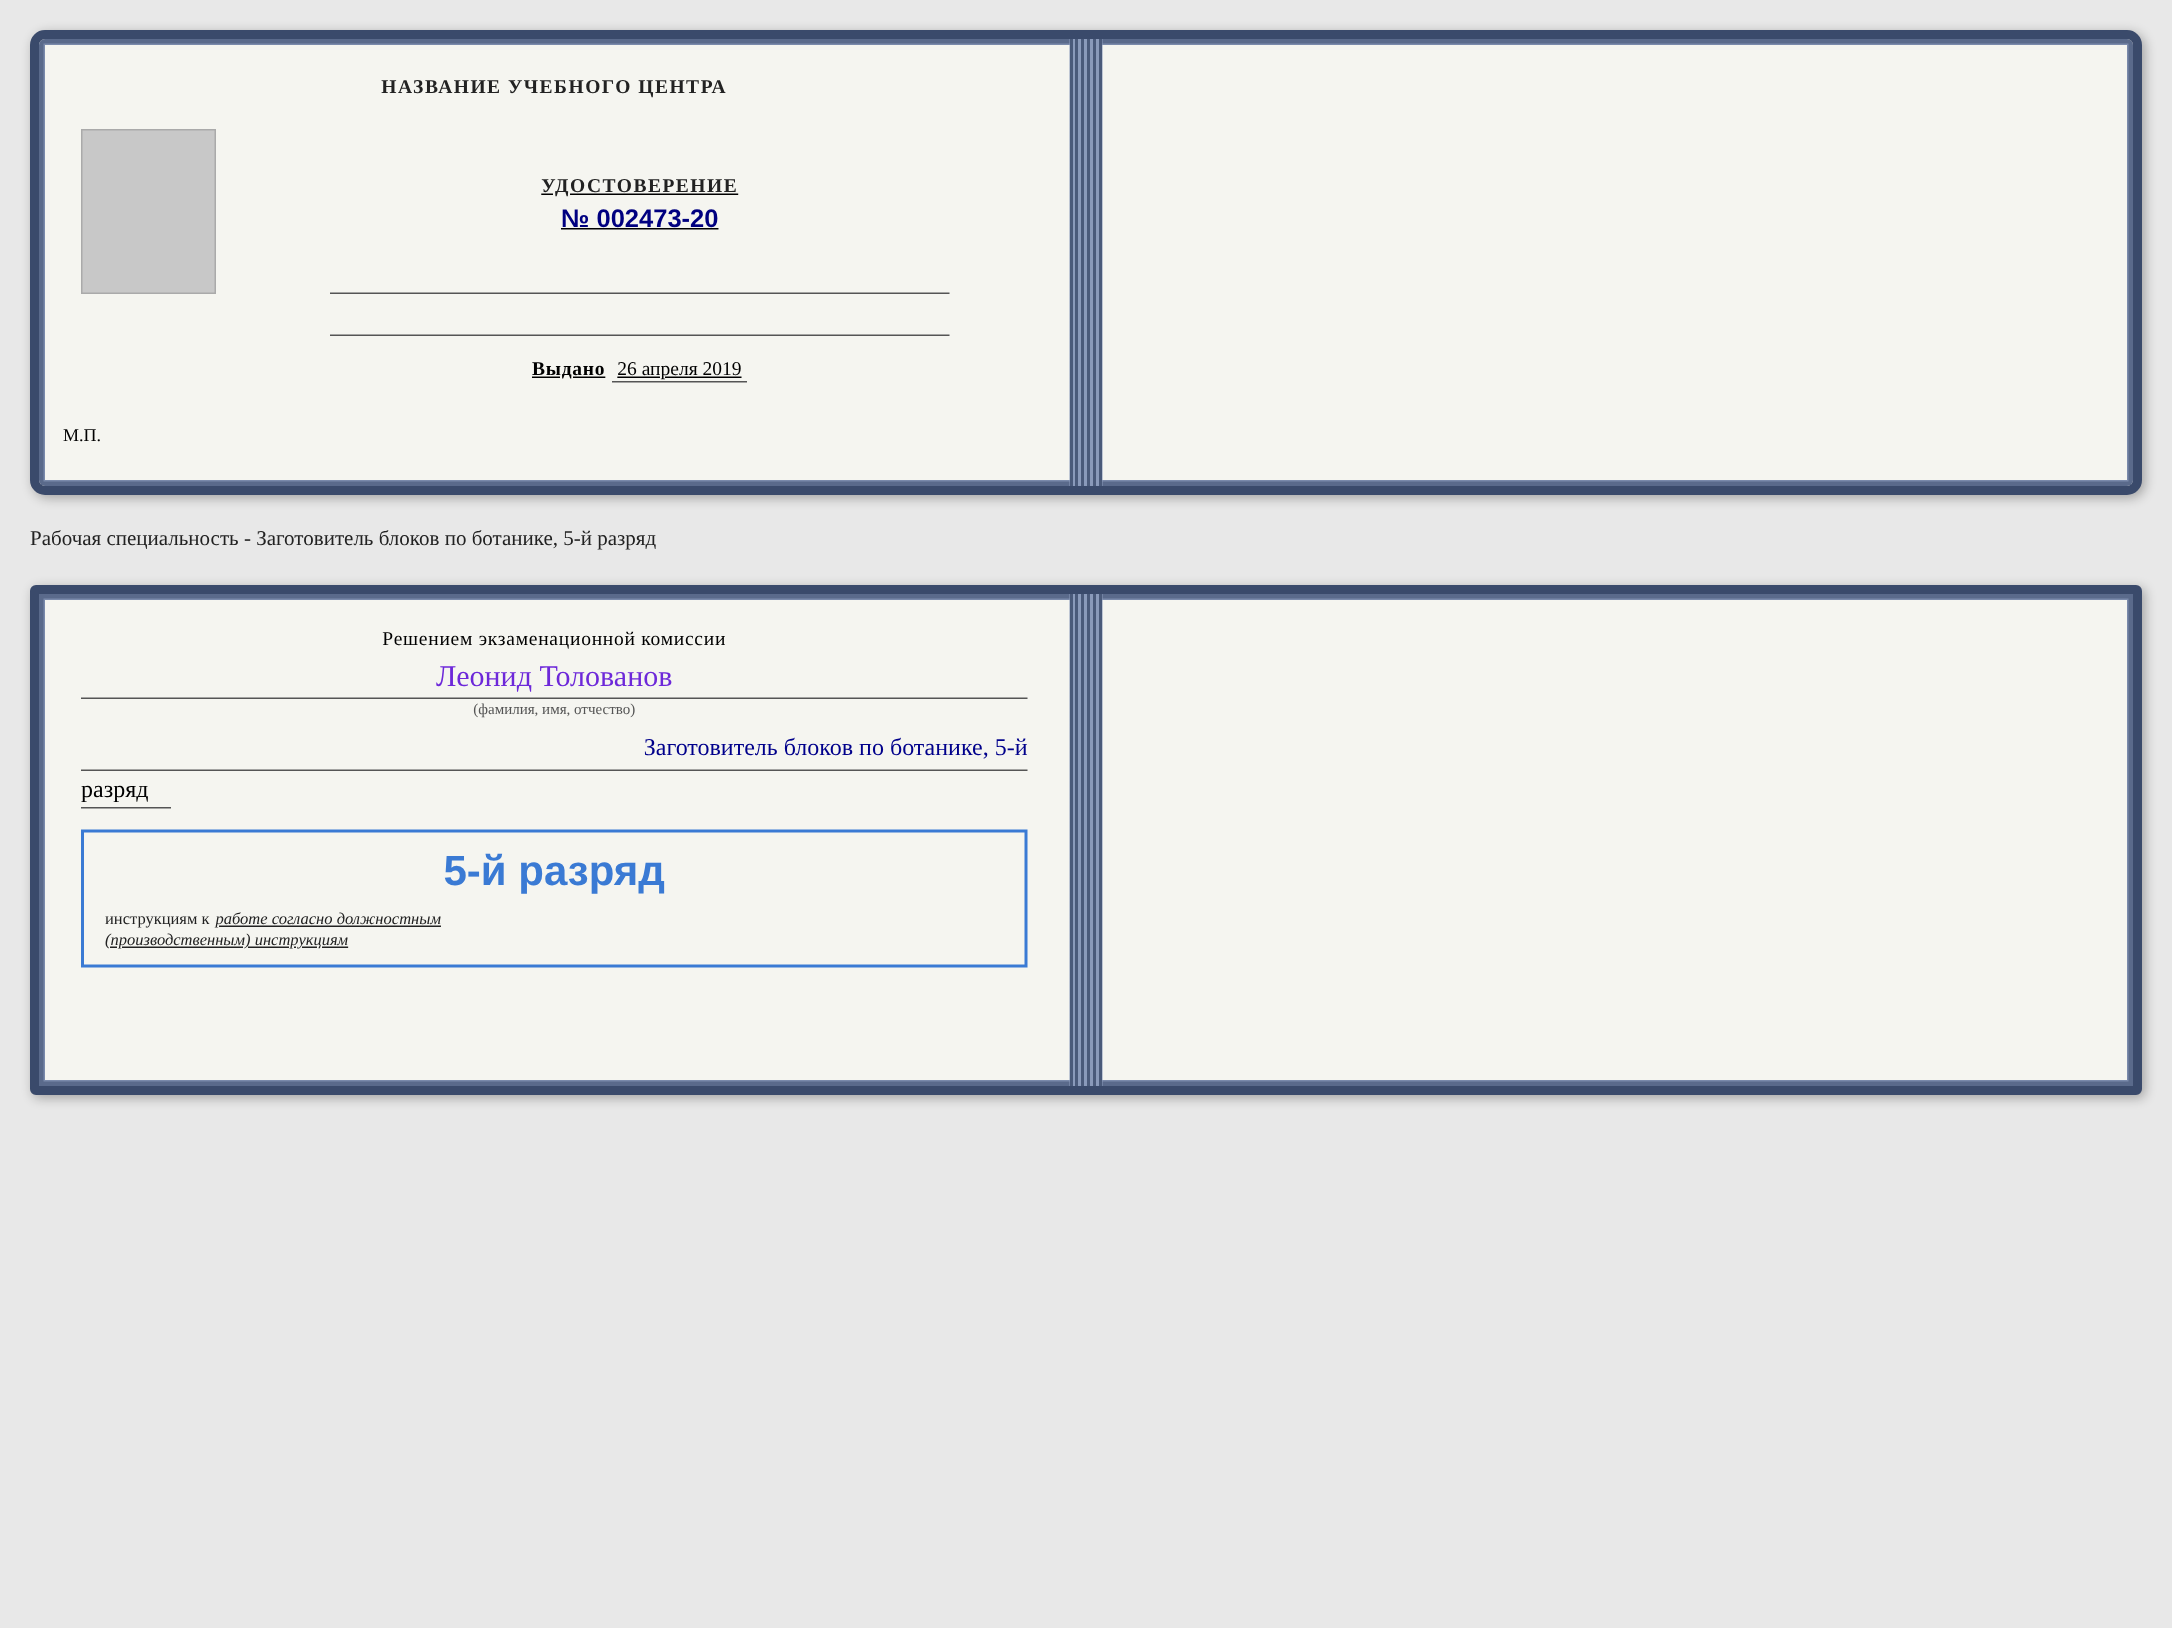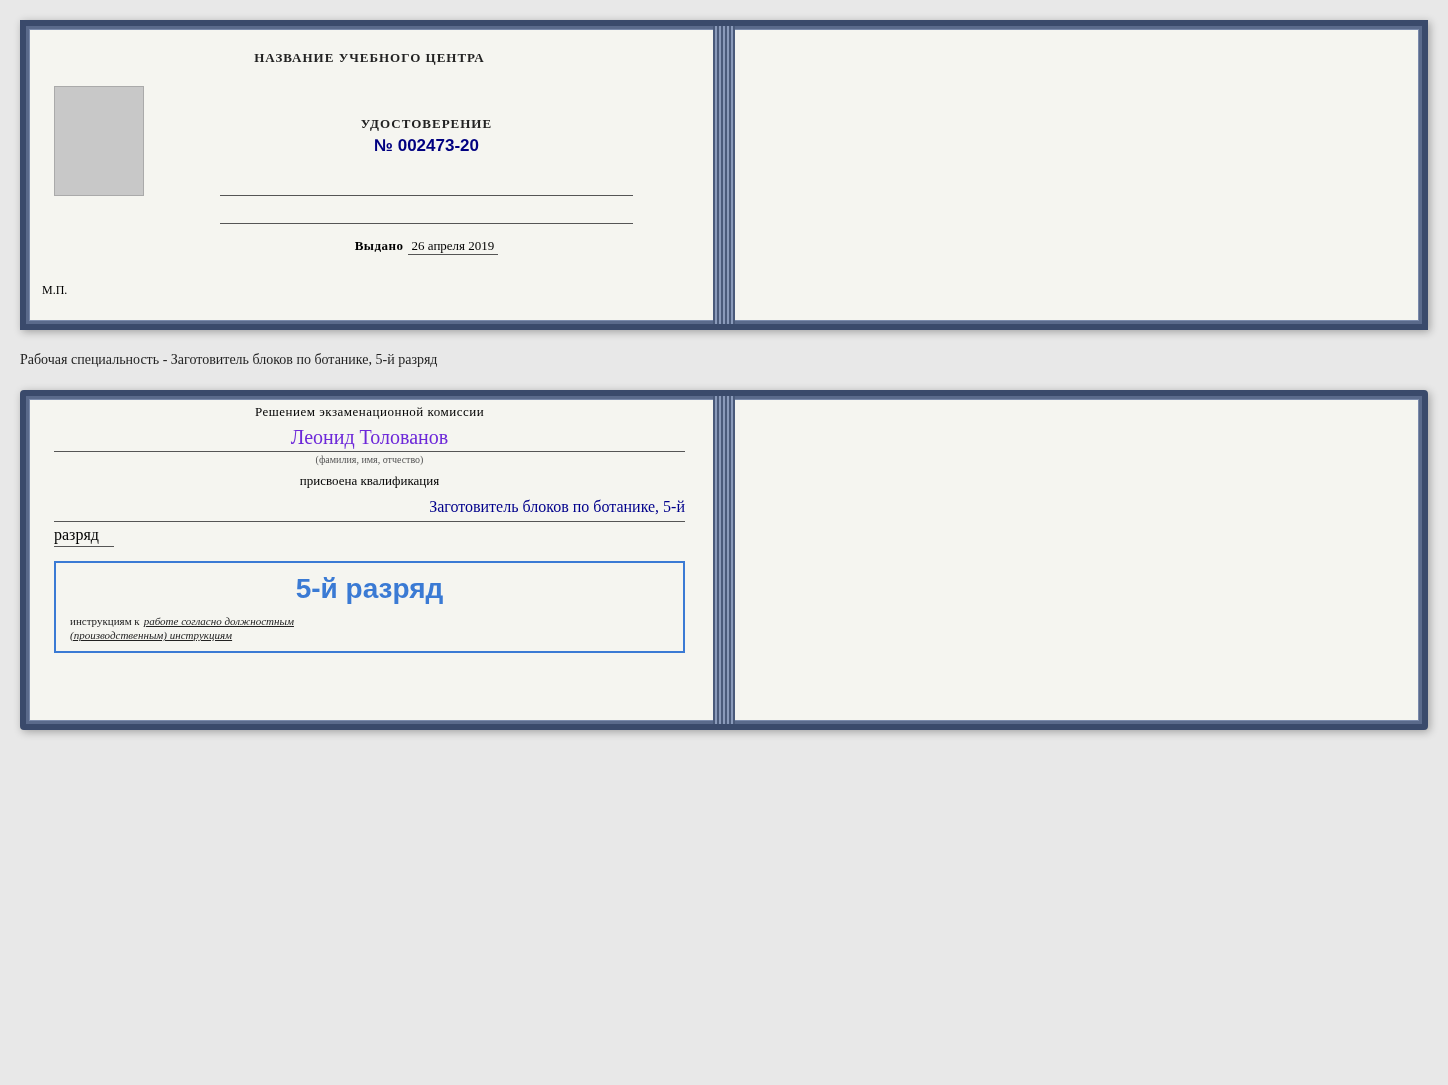--- a/index.html
+++ b/index.html
@@ -14,21 +14,21 @@
     .page-container {
       display: flex;
       flex-direction: column;
       gap: 18px;
     }
 
     
     .cert-card {
       background: #f5f5f0;
       border: 6px solid #3a4a6b;
-      border-radius: 0;
+      border-radius: 10px;
       display: flex;
       position: relative;
       min-height: 310px;
       box-shadow: inset 0 0 0 4px #5a6a8b, 2px 2px 8px rgba(0,0,0,0.3);
     }
 
     .cert-card::before {
       content: '';
       position: absolute;
       inset: 3px;
@@ -171,21 +171,21 @@
       content: '';
       position: absolute;
       inset: 3px;
       border: 1px solid #7a8aab;
       pointer-events: none;
     }
 
     
     .cert-bottom-left {
       flex: 0 0 calc(50% - 11px);
-      padding: 8px 28px;
+      padding: 22px 28px;
       position: relative;
     }
 
     .resheniem-text {
       font-size: 13px;
       text-align: center;
       margin-bottom: 6px;
       letter-spacing: 0.5px;
     }
 
@@ -267,21 +267,21 @@
 
 <div class="page-container">
 
   <div class="cert-card">
 
     <div class="spine"></div>
 
     <div class="cert-left">
       <div class="center-title">НАЗВАНИЕ УЧЕБНОГО ЦЕНТРА</div>
 
-      <div style="display:flex; gap: 24px; width:100%; align-items: flex-start;">
+      <div style="display:flex; gap: 24px; width:100%; align-items: flex-start; text-decoration: underline;">
         <div class="photo-area"></div>
         <div style="flex:1; display:flex; flex-direction:column; align-items:center; padding-top: 30px;">
           <div class="udostoverenie-label">УДОСТОВЕРЕНИЕ</div>
           <div class="cert-number">№ 002473-20</div>
           <div class="underline-field"></div>
           <div class="underline-field"></div>
           <div class="vydano-row">
             <span class="vydano-label">Выдано</span>
             <span class="vydano-date">26 апреля 2019</span>
           </div>
@@ -311,21 +311,20 @@
   <div class="specialty-label">Рабочая специальность - Заготовитель блоков по ботанике, 5-й разряд</div>
 
   <div class="cert-card-bottom">
 
     <div class="spine"></div>
 
     <div class="cert-bottom-left">
       <div class="resheniem-text">Решением экзаменационной комиссии</div>
       <div class="name-big">Леонид Толованов</div>
       <div class="small-subtitle">(фамилия, имя, отчество)</div>
-      <div class="prisvoena-text">присвоена квалификация</div>
       <div class="kvalif-text">Заготовитель блоков по ботанике, 5-й</div>
       <div>
         <span class="razryad-bottom">разряд</span>
       </div>
 
       <div class="stamp-box">
         <div class="stamp-number">5-й разряд</div>
         <div style="margin-top:6px;">
           <span class="stamp-dopusk">инструкциям к</span>
           <span class="stamp-italic">работе согласно должностным</span>

